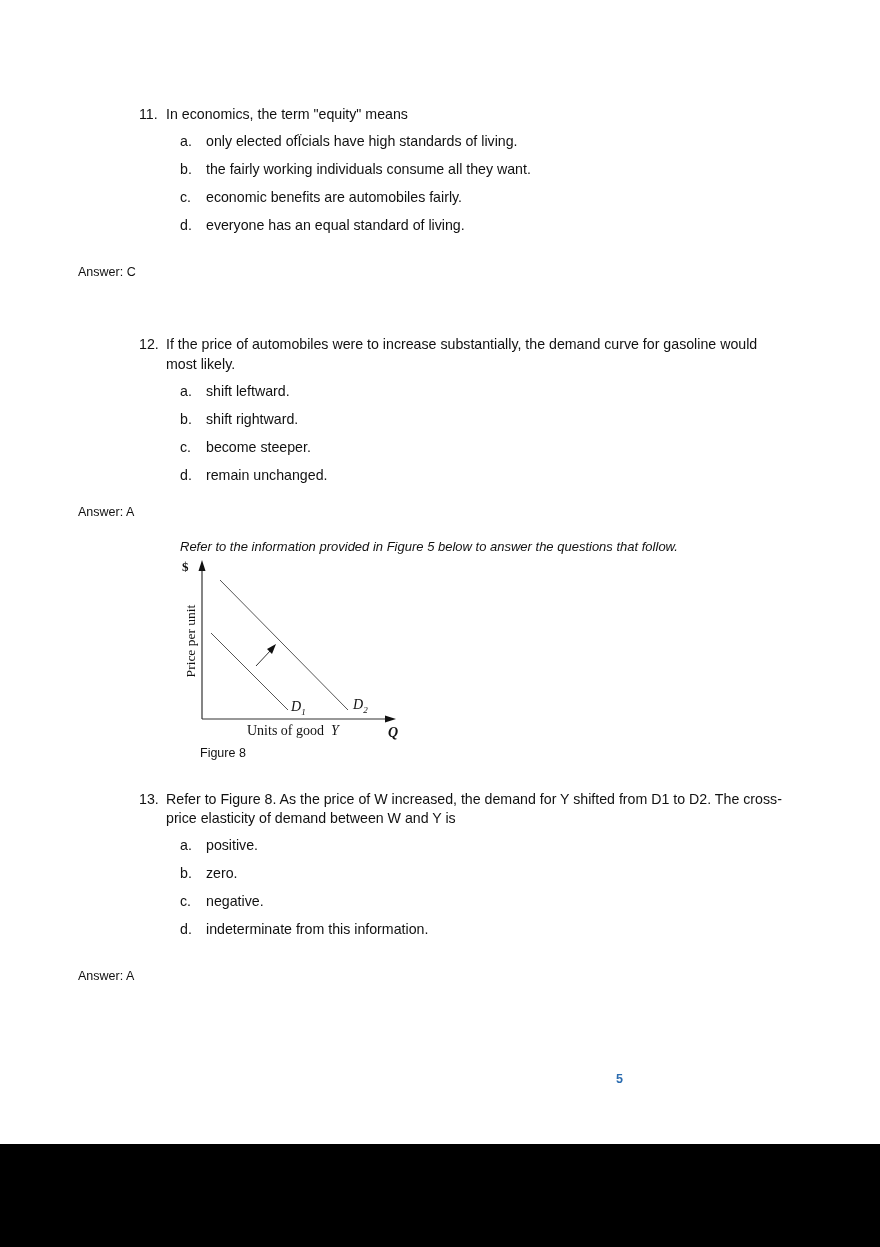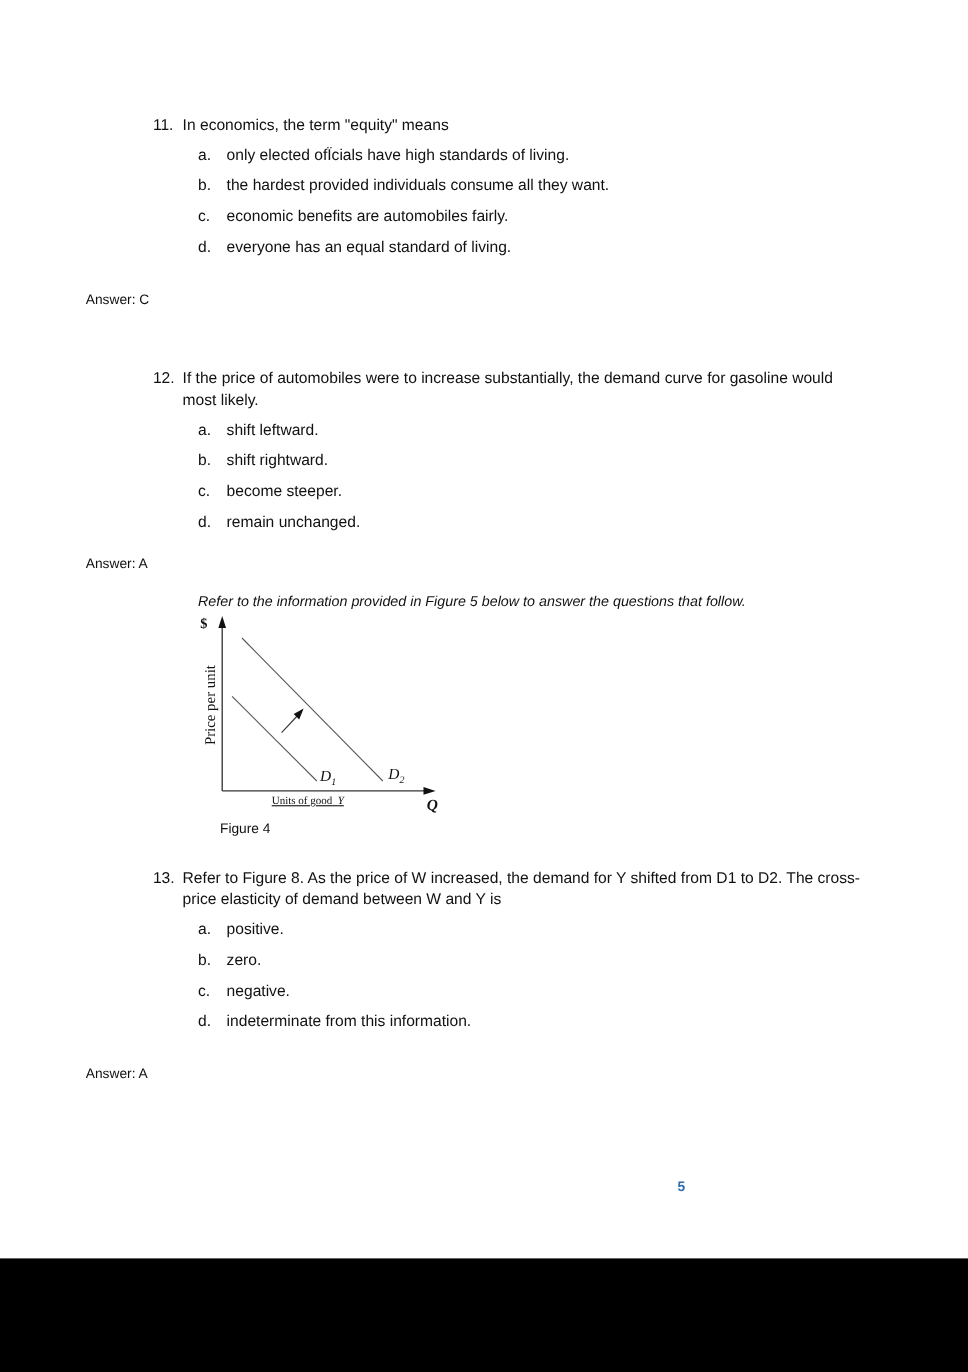--- a/index.html
+++ b/index.html
@@ -36,21 +36,21 @@
   <div class="q" style="left:139px; top:104px; width:660px; height:20px;">
     <span class="q-num">11.</span>
     <span class="q-text">In economics, the term "equity" means</span>
   </div>
   <div class="opt" style="left:180px; top:131px;">
     <span class="opt-letter">a.</span>
     <span class="opt-text">only elected ofÏcials have high standards of living.</span>
   </div>
   <div class="opt" style="left:180px; top:159px;">
     <span class="opt-letter">b.</span>
-    <span class="opt-text">the hardest provided individuals consume all they want.</span>
+    <span class="opt-text">the fairly working individuals consume all they want.</span>
   </div>
   <div class="opt" style="left:180px; top:187px;">
     <span class="opt-letter">c.</span>
     <span class="opt-text">economic benefits are automobiles fairly.</span>
   </div>
   <div class="opt" style="left:180px; top:215px;">
     <span class="opt-letter">d.</span>
     <span class="opt-text">everyone has an equal standard of living.</span>
   </div>
   <div class="answer" style="top:264px;">Answer: C</div>
@@ -97,24 +97,24 @@
       <polygon points="106,89 97,94 102,99" fill="#111"></polygon>
     </svg>
 
     
     <span class="serif" style="position:absolute; left:12px; top:4px; font-size:13px; font-weight:bold;">$</span>
     <span class="serif" style="position:absolute; left:-24px; top:78px; font-size:13.5px; transform:rotate(-90deg); transform-origin:center; white-space:nowrap; width:90px; text-align:center;">Price per unit</span>
 
     <span class="serif" style="position:absolute; left:121px; top:144px; font-size:14px; font-style:italic;"><span>D</span><sub style="font-size:9px;">1</sub></span>
     <span class="serif" style="position:absolute; left:183px; top:142px; font-size:14px; font-style:italic;"><span>D</span><sub style="font-size:9px;">2</sub></span>
 
-    <span class="serif" style="position:absolute; left:77px; top:168px; font-size:10px; white-space:nowrap;text-decoration:underline;"><span>Units of good</span>&nbsp;&nbsp;<i>Y</i></span>
+    <span class="serif" style="position:absolute; left:77px; top:168px; font-size:14px; white-space:nowrap;"><span>Units of good</span>&nbsp;&nbsp;<i>Y</i></span>
     <span class="serif" style="position:absolute; left:218px; top:170px; font-size:14px; font-style:italic; font-weight:bold;">Q</span>
   </div>
-  <div class="fig-caption">Figure 4</div>
+  <div class="fig-caption">Figure 8</div>
 
   <div class="q" style="left:139px; top:789px; width:680px; height:40px;text-align:right;">
     <span class="q-num">13.</span>
     <span class="q-text" style="white-space:nowrap;">Refer to Figure 8. As the price of W increased, the demand for Y shifted from D1 to D2. The cross-</span>
     <span class="q-text" style="top:19px; white-space:nowrap;">price elasticity of demand between W and Y is</span>
   </div>
   <div class="opt" style="left:180px; top:835px;">
     <span class="opt-letter">a.</span>
     <span class="opt-text">positive.</span>
   </div>

